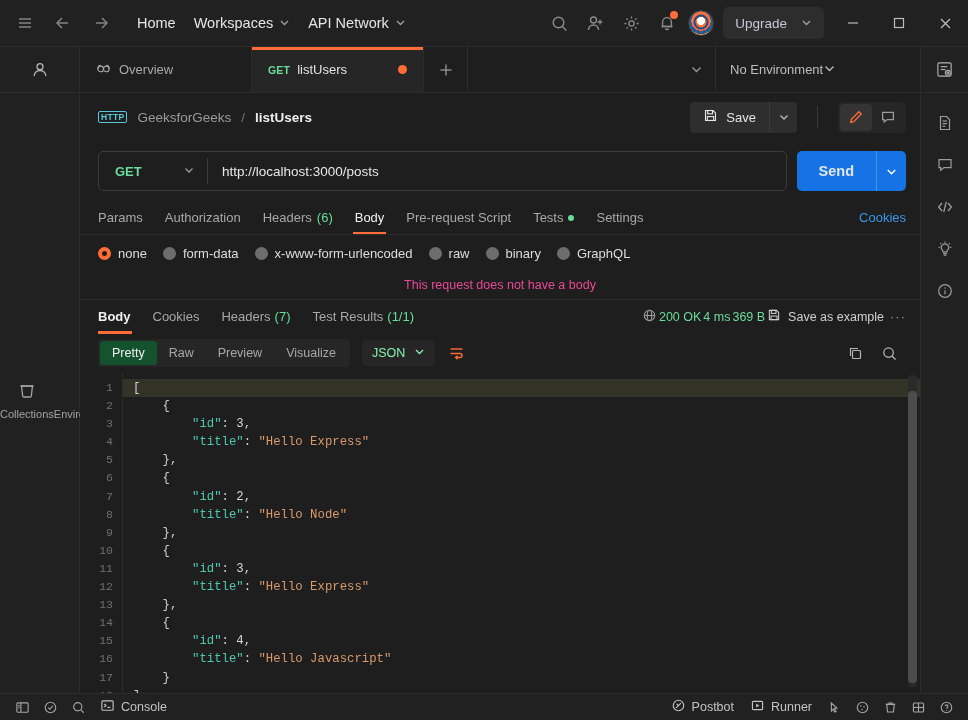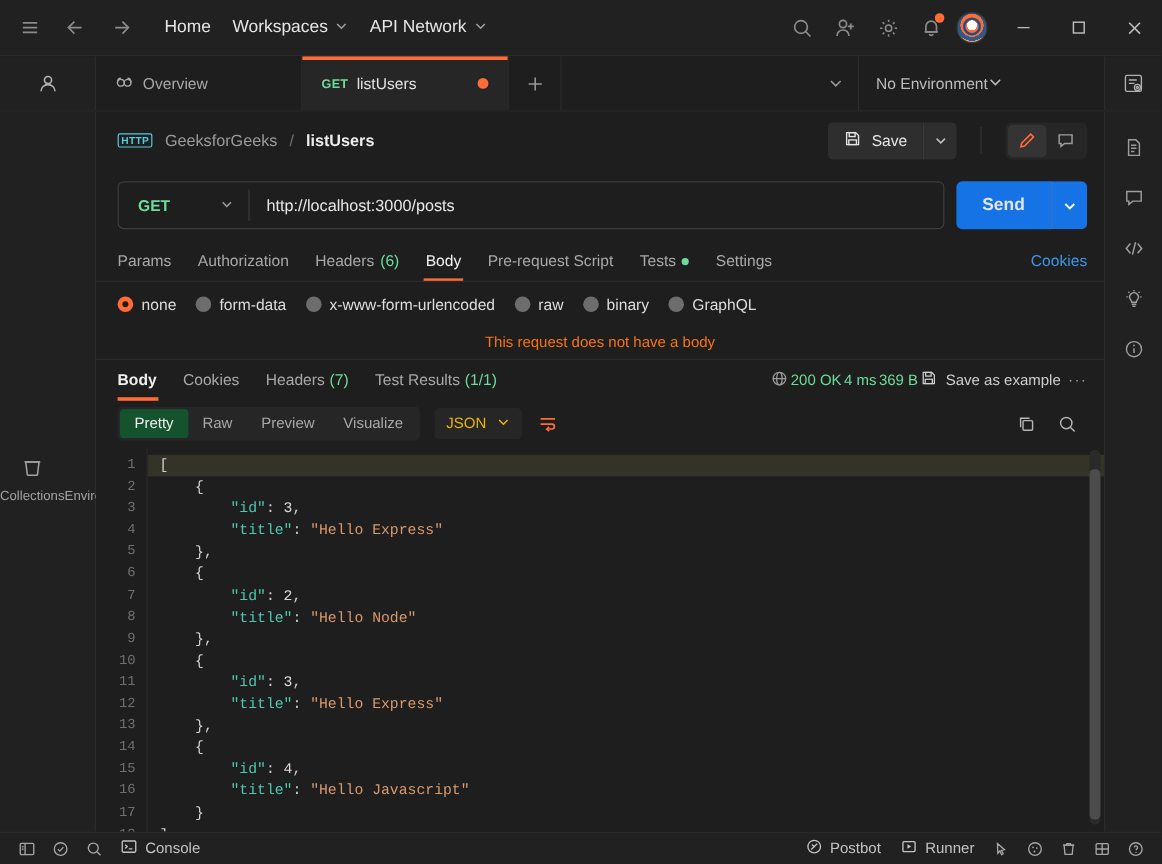--- a/index.html
+++ b/index.html
@@ -190,21 +190,21 @@
   .radio { display: flex; align-items: center; gap: 7px; font-size: 13px; color: #ddd; }
   .rdot {
     width: 13px; height: 13px; border-radius: 50%; background: #6d6d6d;
     display: flex; align-items: center; justify-content: center;
   }
   .rdot.sel { background: #ff6c37; }
   .rdot.sel::after { content: ""; width: 5px; height: 5px; border-radius: 50%; background: #2a1a14; }
 
   .nobody {
     flex: 0 0 28px; display: flex; align-items: center; justify-content: center;
-    font-size: 12.5px; color: #f97316;
+    font-size: 12.5px; color: #ec4899;
   }
 
   
   .resphead {
     height: 34px; flex: 0 0 34px; display: flex; align-items: center;
     padding: 0 14px 0 18px; border-top: 1px solid #2c2c2c; gap: 0;
   }
   .rsp-t {
     font-size: 13px; color: #a8a8a8; padding: 0 11px; height: 34px;
     display: flex; align-items: center; position: relative; white-space: nowrap;
@@ -222,21 +222,21 @@
   .save-ex { display: flex; align-items: center; gap: 7px; color: #cfcfcf; font-size: 12.5px; }
   .dots3 { color: #9a9a9a; letter-spacing: 1px; font-size: 13px; padding-left: 4px; }
 
   
   .prettybar { height: 40px; flex: 0 0 40px; display: flex; align-items: center; padding: 0 14px 0 18px; gap: 0; }
   .seg { display: flex; background: #262626; border-radius: 4px; padding: 2px; }
   .seg .s { font-size: 12.5px; color: #a8a8a8; padding: 5px 12px; border-radius: 3px; }
   .seg .s.on { background: #14532d; color: #f0f0f0; }
   .jsonsel {
     display: flex; align-items: center; gap: 9px; background: #262626; border-radius: 4px;
-    font-size: 12.5px; color: #eab308; padding: 6px 10px; margin-left: 12px;
+    font-size: 12.5px; color: #86efac; padding: 6px 10px; margin-left: 12px;
   }
   .wrapbtn { width: 30px; height: 28px; display: flex; align-items: center; justify-content: center; color: #ff6c37; margin-left: 6px;}
   .pb-spacer { flex: 1 1 auto; }
   .pb-icon { width: 34px; height: 30px; display: flex; align-items: center; justify-content: center; color: #b5b5b5; }
 
   
   .codewrap { flex: 1 1 auto; display: flex; min-height: 0; position: relative; overflow: hidden; background: #1e1e1e; }
   .gutter {
     width: 42px; flex: 0 0 42px; text-align: right; padding: 6px 9px 0 0;
     font-family: "Liberation Mono", monospace; font-size: 11.5px; color: #6f6f6f; line-height: 18.1px;
@@ -339,20 +339,28 @@
       </div>
       <div class="tb-icon notif-wrap">
         <svg width="18" height="18" viewBox="0 0 18 18" fill="none" stroke="currentColor" stroke-width="1.4">
           <path d="M4.6 12.5V8a4.4 4.4 0 0 1 8.8 0v4.5z"></path>
             <path d="M3.5 12.5h11"></path>
             <path d="M7.4 14.4a1.7 1.7 0 0 0 3.2 0"></path>
         </svg>
         <span class="notif-dot"></span>
       </div>
       <div class="avatar"></div>
+      <div class="upgrade-btn">
+        <span>Upgrade</span>
+        <span class="caret">
+          <svg width="11" height="11" viewBox="0 0 11 11" fill="none" stroke="currentColor" stroke-width="1.3">
+              <polyline points="2,4 5.5,7.5 9,4"></polyline>
+            </svg>
+        </span>
+      </div>
       <div class="win-btn">
         <svg width="14" height="14" viewBox="0 0 14 14" fill="none" stroke="currentColor" stroke-width="1.2">
             <line x1="2" y1="7" x2="12" y2="7"></line>
           </svg>
       </div>
       <div class="win-btn">
         <svg width="14" height="14" viewBox="0 0 14 14" fill="none" stroke="currentColor" stroke-width="1.2">
             <rect x="2.5" y="2.5" width="9" height="9"></rect>
           </svg>
       </div>

